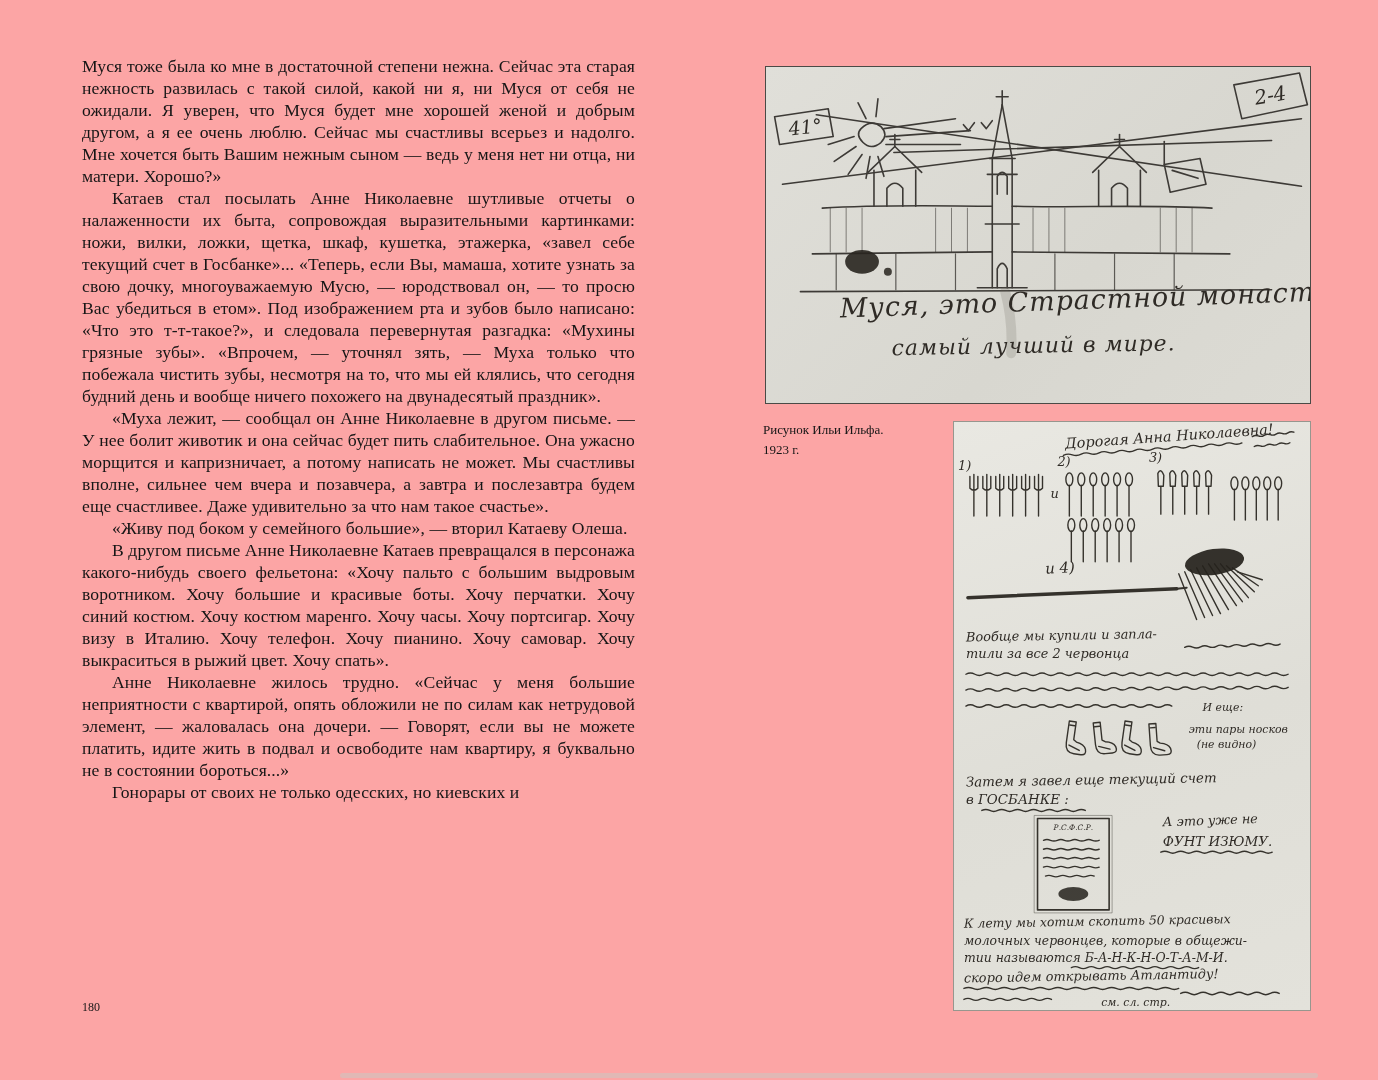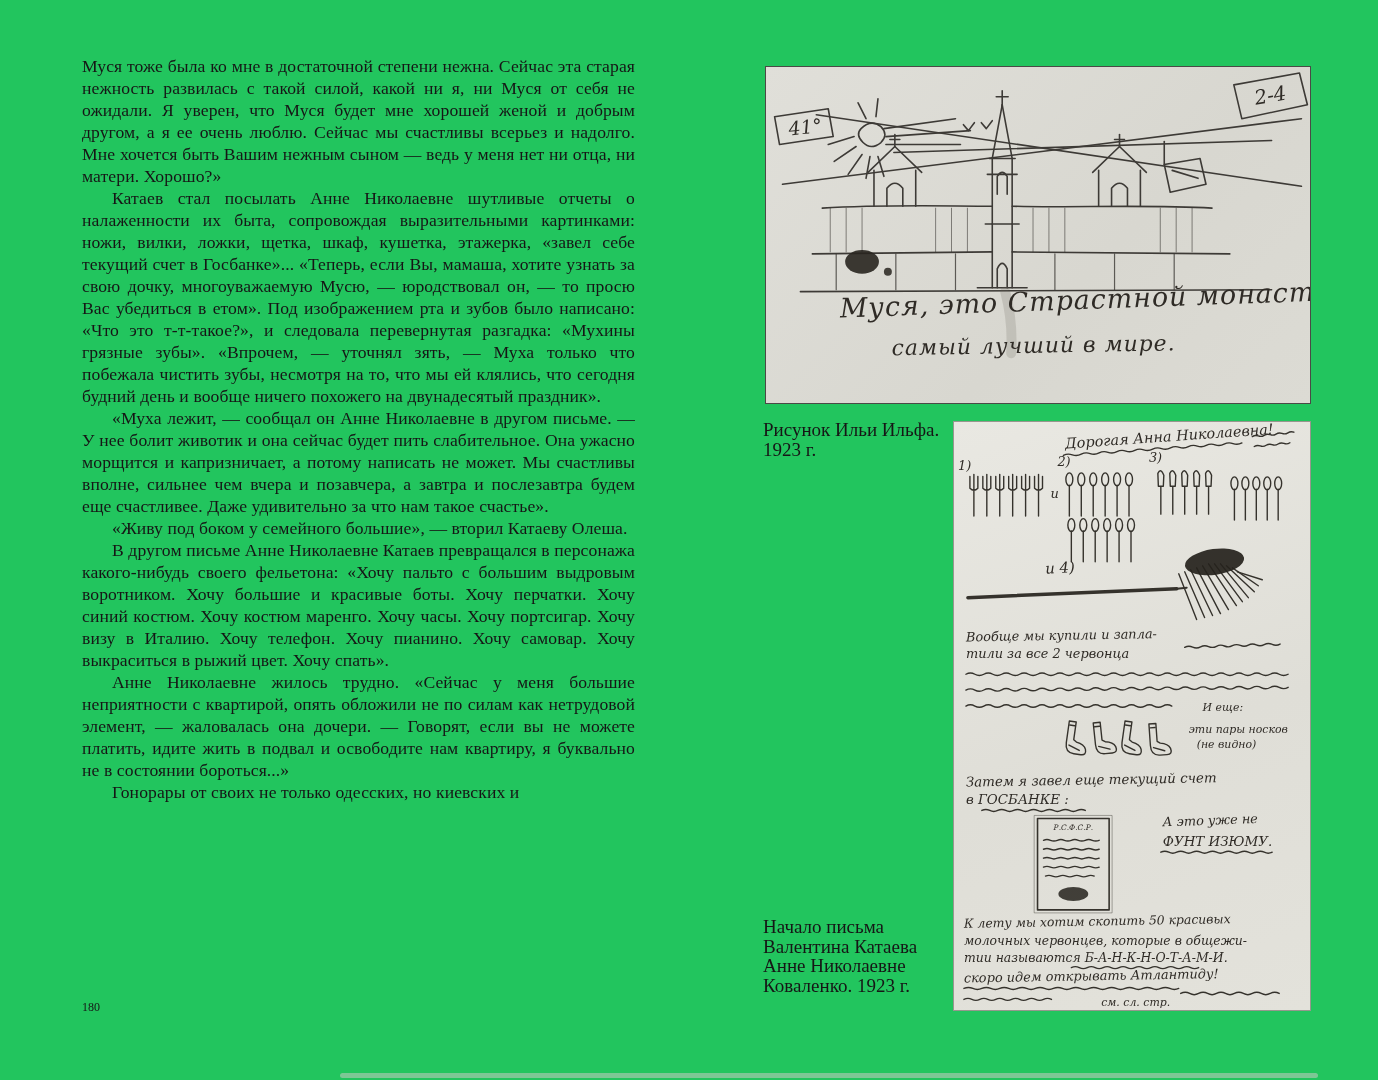--- a/index.html
+++ b/index.html
@@ -4,21 +4,21 @@
 <style>
   html,body { margin:0; padding:0; }
   body {
     width:1378px; height:1080px;
     background:#ffffff;
     font-family:"Liberation Serif","DejaVu Serif",serif;
     color:#161616;
   }
   .page {
     position:relative; width:1378px; height:1080px;
-    background:#22c55e; overflow:hidden;
+    background:#fca5a5; overflow:hidden;
   }
   
   .text-col {
     position:absolute; left:82px; top:55px; width:553px;
     text-align:justify;
     font-size:17.6px; line-height:22px;
     letter-spacing:0.1px;
     hyphens:auto;
   }
   .text-col p { margin:0; text-indent:30px; }
@@ -43,21 +43,21 @@
     border:1px solid #97968e;
   }
   .fig svg { display:block; width:100%; height:100%; }
   .fig svg text {
     font-family:"DejaVu Serif","Liberation Serif",serif;
     font-style:italic;
     fill:#2f2b26;
   }
   .caption {
     position:absolute; left:763px; width:195px;
-    font-size:19px; line-height:19.5px; color:#161616;
+    font-size:13px; line-height:19.5px; color:#161616;
   }
   .caption1 { top:420px; }
   .caption2 { top:917px; }
   .caption .year { }
   .scan-edge {
     position:absolute; left:340px; right:60px; bottom:2px; height:5px;
     background:#c8c8c2; opacity:.55; border-radius:3px;
   }
 </style>
 </head>
@@ -341,22 +341,15 @@
           <text x="10" y="563" font-size="13" stroke="none" transform="rotate(-1 10 563)">скоро идем открывать Атлантиду!</text>
           <path d="M10,569 q4.5,-2 9,0 q4.5,2 9,0 q4.5,-2 9,0 q4.5,2 9,0 q4.5,-2 9,0 q4.5,2 9,0 q4.5,-2 9,0 q4.5,2 9,0 q4.5,-2 9,0 q4.5,2 9,0 q4.5,-2 9,0 q4.5,2 9,0 q4.5,-2 9,0 q4.5,2 9,0 q4.5,-2 9,0 q4.5,2 9,0 q4.5,-2 9,0 q4.5,2 9,0 q4.5,-2 9,0 q4.5,2 9,0 q4.5,-2 9,0 q4.5,2 9,0 q4.5,-2 9,0 q4.5,2 9,0"></path>
           <path d="M10,580 q4,-2 8,0 q4,2 8,0 q4,-2 8,0 q4,2 8,0 q4,-2 8,0 q4,2 8,0 q4,-2 8,0 q4,2 8,0 q4,-2 8,0 q4,2 8,0 q4,-2 8,0"></path>
           <path d="M228,574 q4.5,-2.5 9,0 q4.5,2.5 9,0 q4.5,-2.5 9,0 q4.5,2.5 9,0 q4.5,-2.5 9,0 q4.5,2.5 9,0 q4.5,-2.5 9,0 q4.5,2.5 9,0 q4.5,-2.5 9,0 q4.5,2.5 9,0 q4.5,-2.5 9,0"></path>
           <text x="148" y="587" font-size="11" stroke="none">см. сл. стр.</text>
         </g>
       </g>
     </svg>
   </div>
 
-  <div class="caption caption2">
-    <span>Начало письма</span><br>
-    <span>Валентина Катаева</span><br>
-    <span>Анне Николаевне</span><br>
-    <span>Коваленко.</span>
-    <span class="year">1923 г.</span>
-  </div>
 
   <div class="scan-edge"></div>
 </div>
 
 </body></html>

